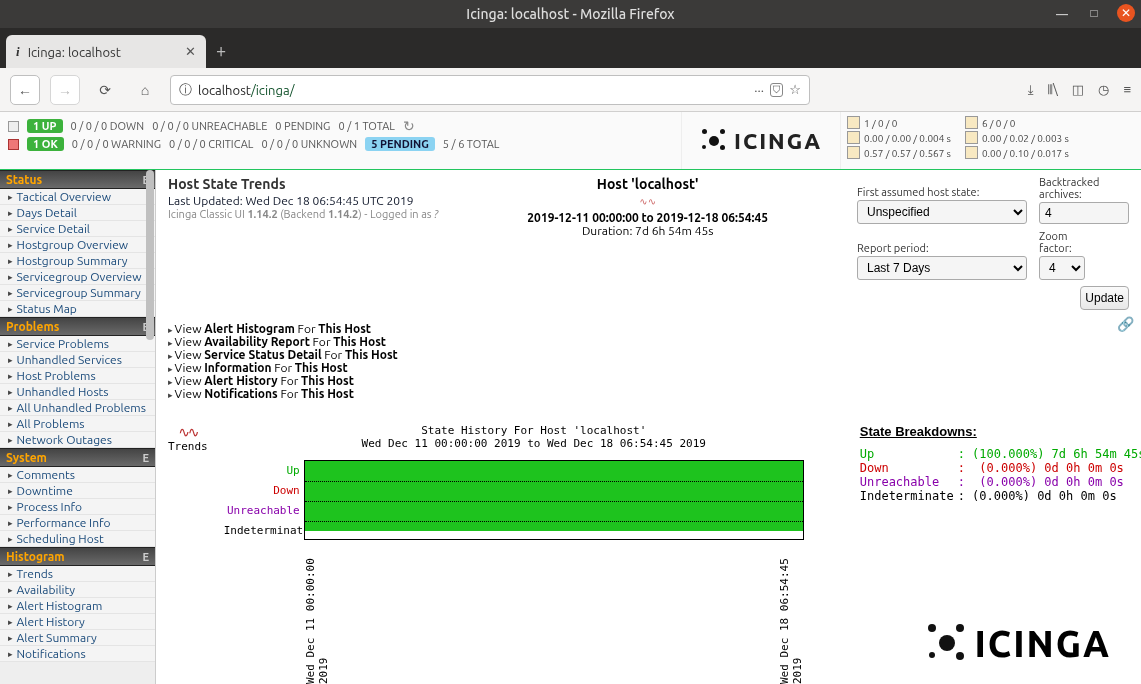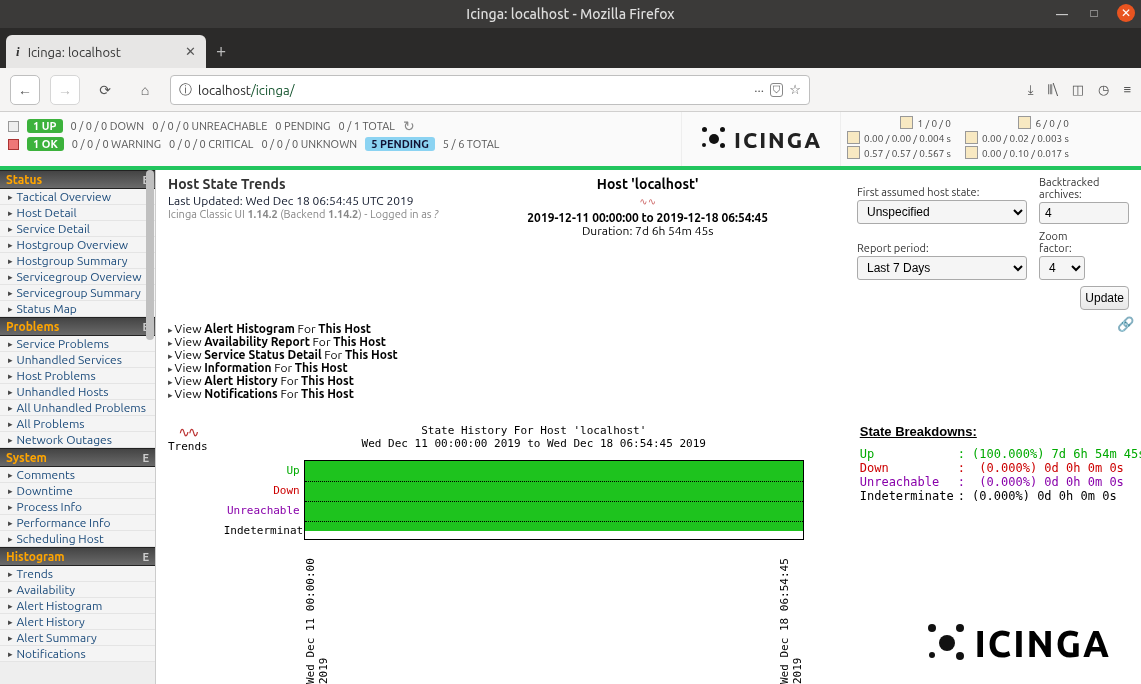--- a/index.html
+++ b/index.html
@@ -24,21 +24,21 @@
   .navbtn.disabled { color: #bbb; border-color: #d6d6d6; }
   .navbtn.plain { border: none; background: transparent; }
   .urlbar { flex: 0 0 640px; height: 30px; border: 1px solid #bfbfbf; border-radius: 4px; background: #fff; display: flex; align-items: center; padding: 0 8px; gap: 6px; color: #555; }
   .urlbar .host { color: #222; }
   .urlbar .path { color: #14532d; }
   .urlspacer { flex: 1; }
   .righttools { margin-left: auto; display: flex; gap: 14px; color: #555; align-items: center; }
 
   
   .icinga { position: absolute; top: 112px; left: 0; right: 0; bottom: 0; display: flex; flex-direction: column; }
-  .topstatus { display: flex; background: #fafafa; border-bottom: 4px solid #22c55e; height: 58px; text-align: right; }
+  .topstatus { display: flex; background: #fafafa; border-bottom: 1px solid #22c55e; height: 58px; }
   .topstatus-left { flex: 1; padding: 6px 8px; display: flex; flex-direction: column; gap: 3px; font-size: 12px; color: #333; }
   .status-row { display: flex; gap: 8px; align-items: center; flex-wrap: wrap; }
   .badge { border-radius: 3px; padding: 1px 6px; font-size: 11px; font-weight: bold; }
   .badge.up { background: #3cb23c; color: #fff; }
   .badge.ok { background: #3cb23c; color: #fff; }
   .badge.pend { background: #8bd3f2; color: #113; }
   .statitem { color: #555; font-size: 11px; }
   .icon-sq { width: 11px; height: 11px; display: inline-block; vertical-align: -1px; background: #eee; border: 1px solid #999; }
   .icon-sq.red { background: #e77; border-color: #a33; }
   .logo-top { width: 160px; display: flex; align-items: center; justify-content: center; padding: 4px; border-left: 1px solid #eee; border-right: 1px solid #eee; }
@@ -204,21 +204,21 @@
 
   <div class="mainrow">
 
     <div class="sidebar" id="sidebar">
       <div class="sbscroll"></div>
     <div class="sb-head">
           <span>Status</span>
           <span class="exp">E</span>
         </div>
         <div class="sb-item">Tactical Overview</div>
-        <div class="sb-item">Host Detail</div>
+        <div class="sb-item">Days Detail</div>
         <div class="sb-item">Service Detail</div>
         <div class="sb-item">Hostgroup Overview</div>
         <div class="sb-item">Hostgroup Summary</div>
         <div class="sb-item">Servicegroup Overview</div>
         <div class="sb-item">Servicegroup Summary</div>
         <div class="sb-item">Status Map</div>
         <div class="sb-head">
           <span>Problems</span>
           <span class="exp">E</span>
         </div>

